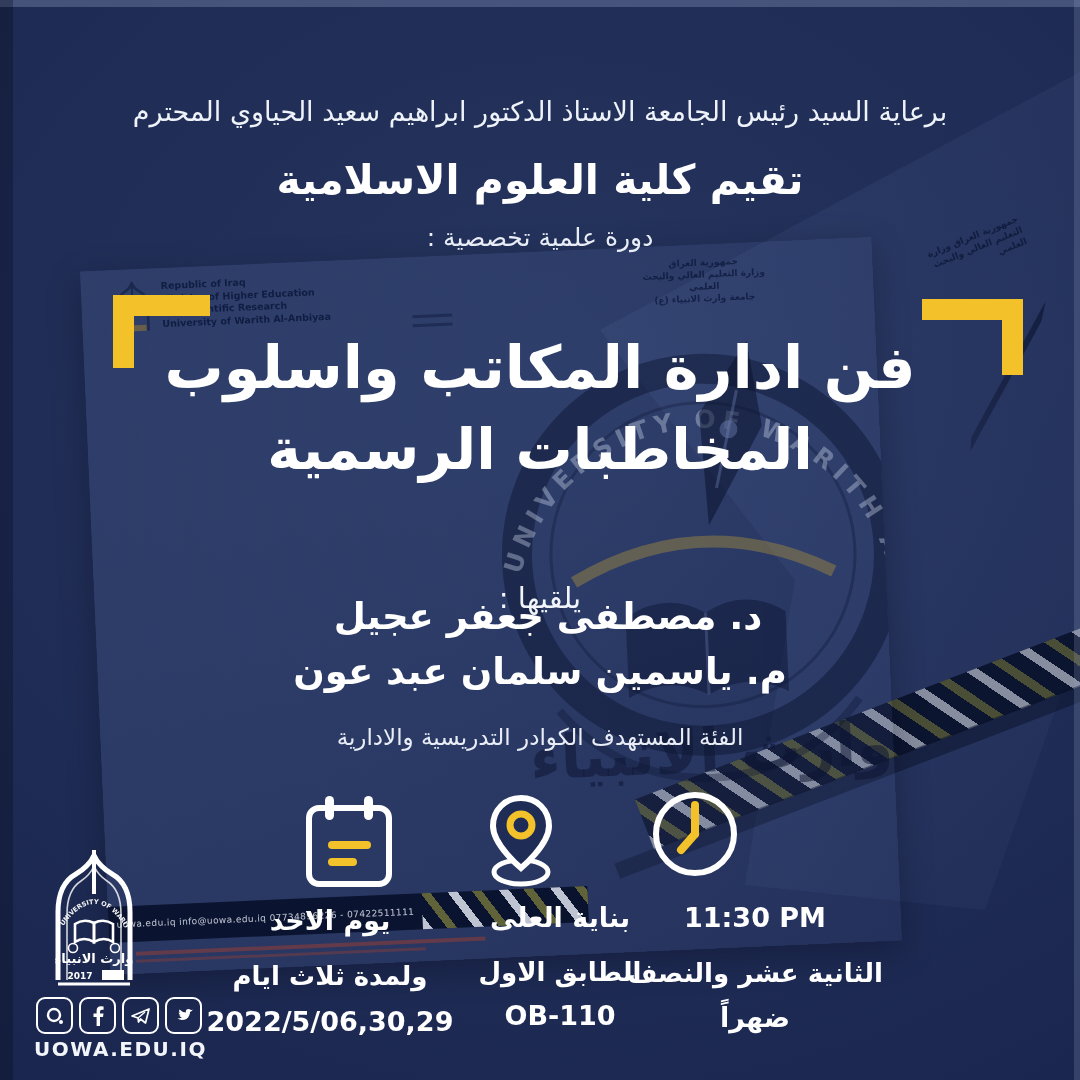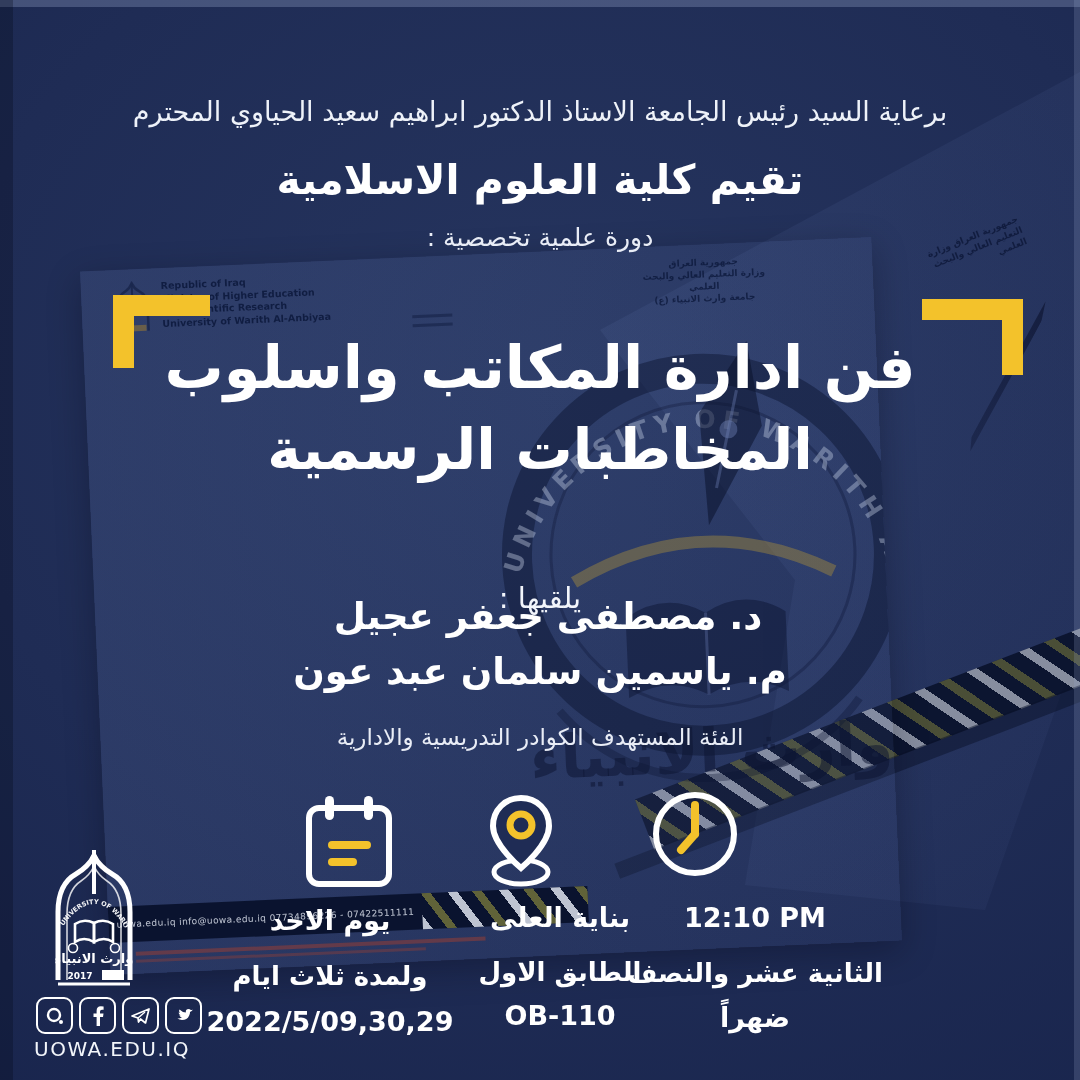--- a/index.html
+++ b/index.html
@@ -71,21 +71,21 @@
   .col .r1{position:absolute;left:0;width:100%;font-size:27px;font-weight:bold;}
   .col .r2{position:absolute;left:0;width:100%;font-size:26px;font-weight:bold;}
   .col .r3{position:absolute;left:0;width:100%;font-size:27px;font-weight:bold;}
   .col-date{left:180px;top:0;width:300px;height:1080px;}
   .col-date .r1{top:905px;} .col-date .r2{top:961px;} .col-date .r3{top:1006px;}
   .col-loc{left:410px;top:0;width:300px;height:848px;}
   .col-loc .r1{top:902px;} .col-loc .r2{top:957px;} .col-loc .r3{top:1000px;}
   .col-time{left:605px;top:0;width:300px;height:1080px;}
   .col-time .r1{top:902px;} .col-time .r2{top:958px;} .col-time .r3{top:1002px;}
 
-  .website{left:34px;top:1037px;font-size:20px;letter-spacing:1.5px;color:#f2f5fa;font-weight:normal;}
+  .website{left:34px;top:1037px;font-size:20px;letter-spacing:1.5px;color:#f2f5fa;font-weight:bold;}
   .socials{left:36px;top:997px;display:flex;gap:6px;}
   .socialbox{width:33px;height:33px;border:2.5px solid #fff;border-radius:9px;display:flex;align-items:center;justify-content:center;}
 </style>
 </head>
 <body>
 
 <div class="poster">
 
   <div class="abs paper-back"></div>
   <div class="abs pb-arabic" dir="rtl">جمهورية العراق وزارة التعليم العالي والبحث العلمي</div>
@@ -180,29 +180,29 @@
   </svg>
   <svg class="abs" style="left:651px;top:790px" width="88" height="88" viewBox="0 0 88 88">
     <circle cx="44" cy="44" r="39" fill="none" stroke="#fff" stroke-width="6"></circle>
     <line x1="44" y1="44" x2="44" y2="15" stroke="#f3c22b" stroke-width="8" stroke-linecap="round"></line>
     <line x1="44" y1="44" x2="30" y2="60" stroke="#f3c22b" stroke-width="8" stroke-linecap="round"></line>
   </svg>
 
   <div class="col col-date">
     <div class="r1" dir="rtl">يوم الاحد</div>
     <div class="r2" dir="rtl">ولمدة ثلاث ايام</div>
-    <div class="r3" dir="ltr">2022/5/09,30,29</div>
+    <div class="r3" dir="ltr">2022/5/06,30,29</div>
   </div>
   <div class="col col-loc">
     <div class="r1" dir="rtl">بناية العلى</div>
     <div class="r2" dir="rtl">الطابق الاول</div>
     <div class="r3" dir="ltr">OB-110</div>
   </div>
   <div class="col col-time">
-    <div class="r1" dir="ltr">12:10 PM</div>
+    <div class="r1" dir="ltr">11:30 PM</div>
     <div class="r2" dir="rtl">الثانية عشر والنصف</div>
     <div class="r3" dir="rtl">ضهراً</div>
   </div>
 
   <svg class="abs" style="left:44px;top:850px" width="100" height="142" viewBox="0 0 100 142">
     <defs>
         <path id="earc" d="M18,78 Q50,30 82,78" fill="none"></path>
       </defs>
     <line x1="50" y1="0" x2="50" y2="44" stroke="#fff" stroke-width="4"></line>
     <polygon points="50,0 54,8 50,16 46,8" fill="#fff"></polygon>

